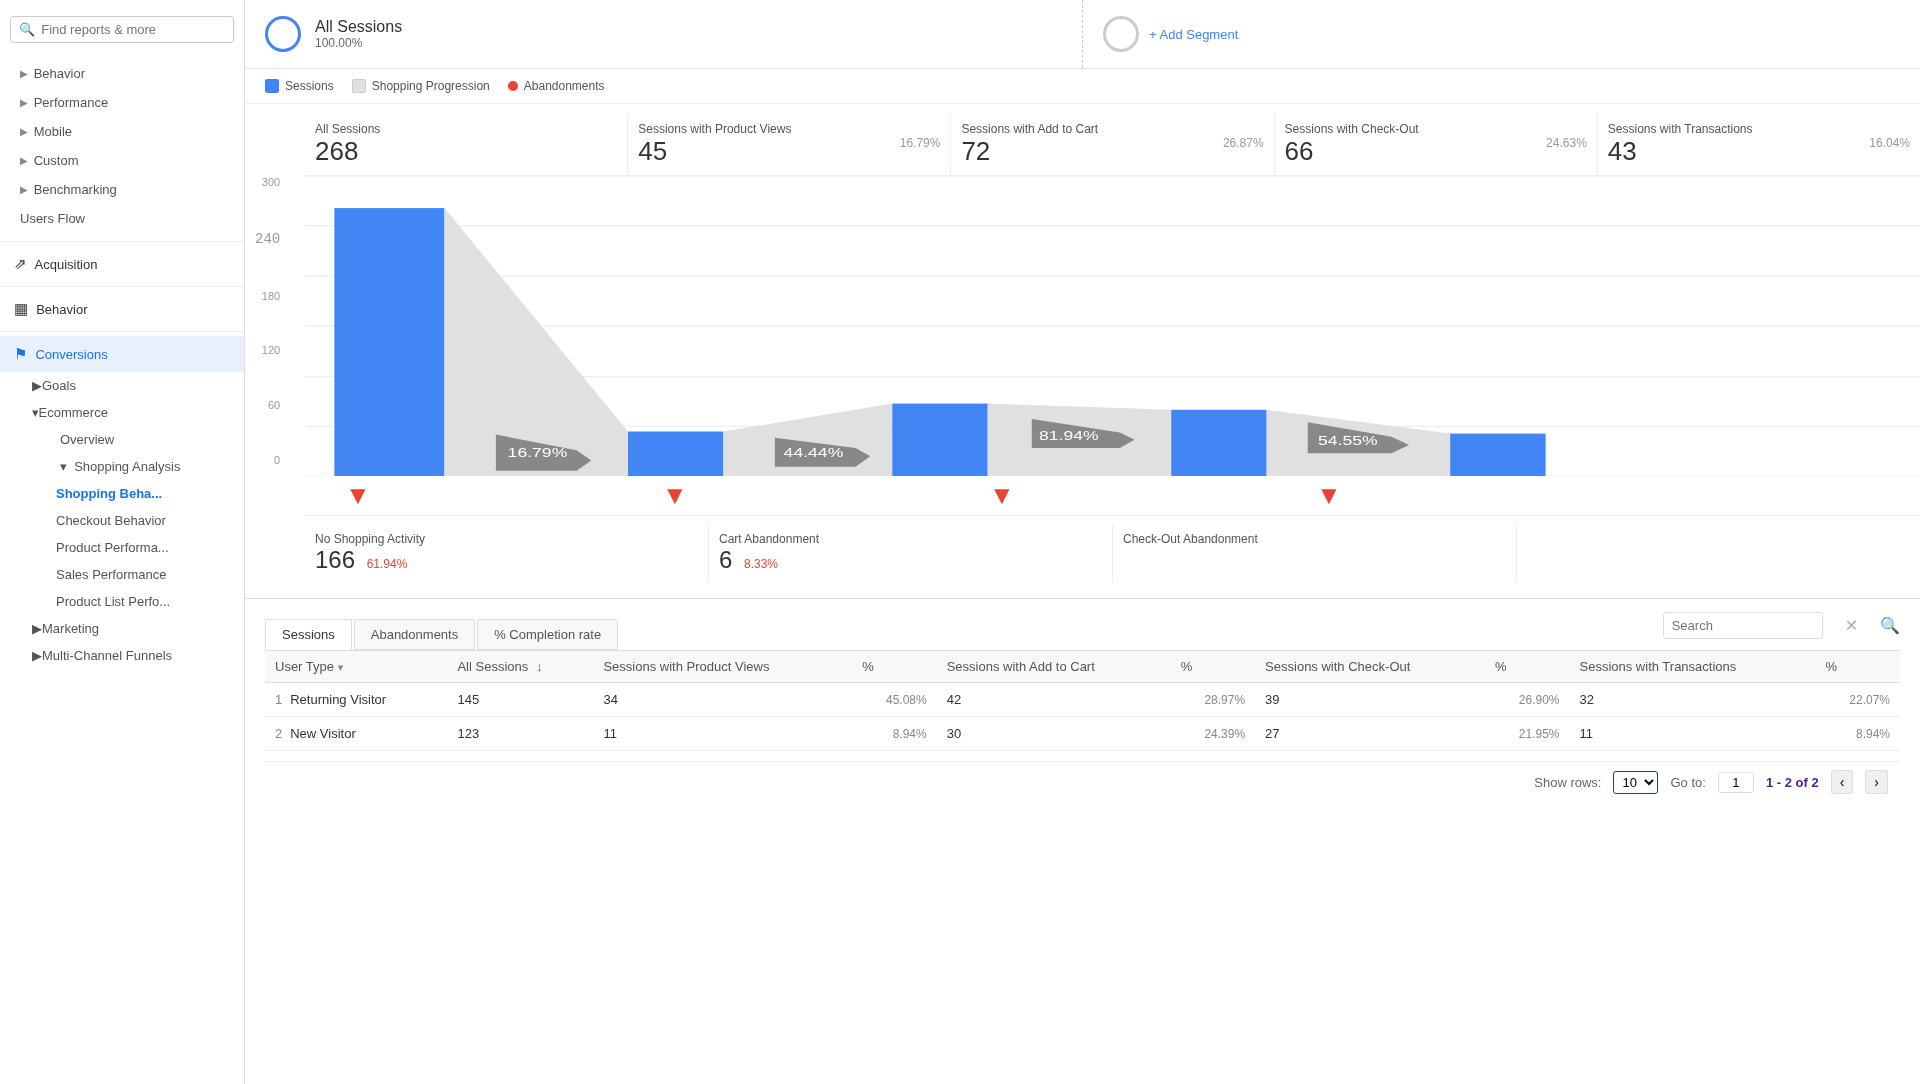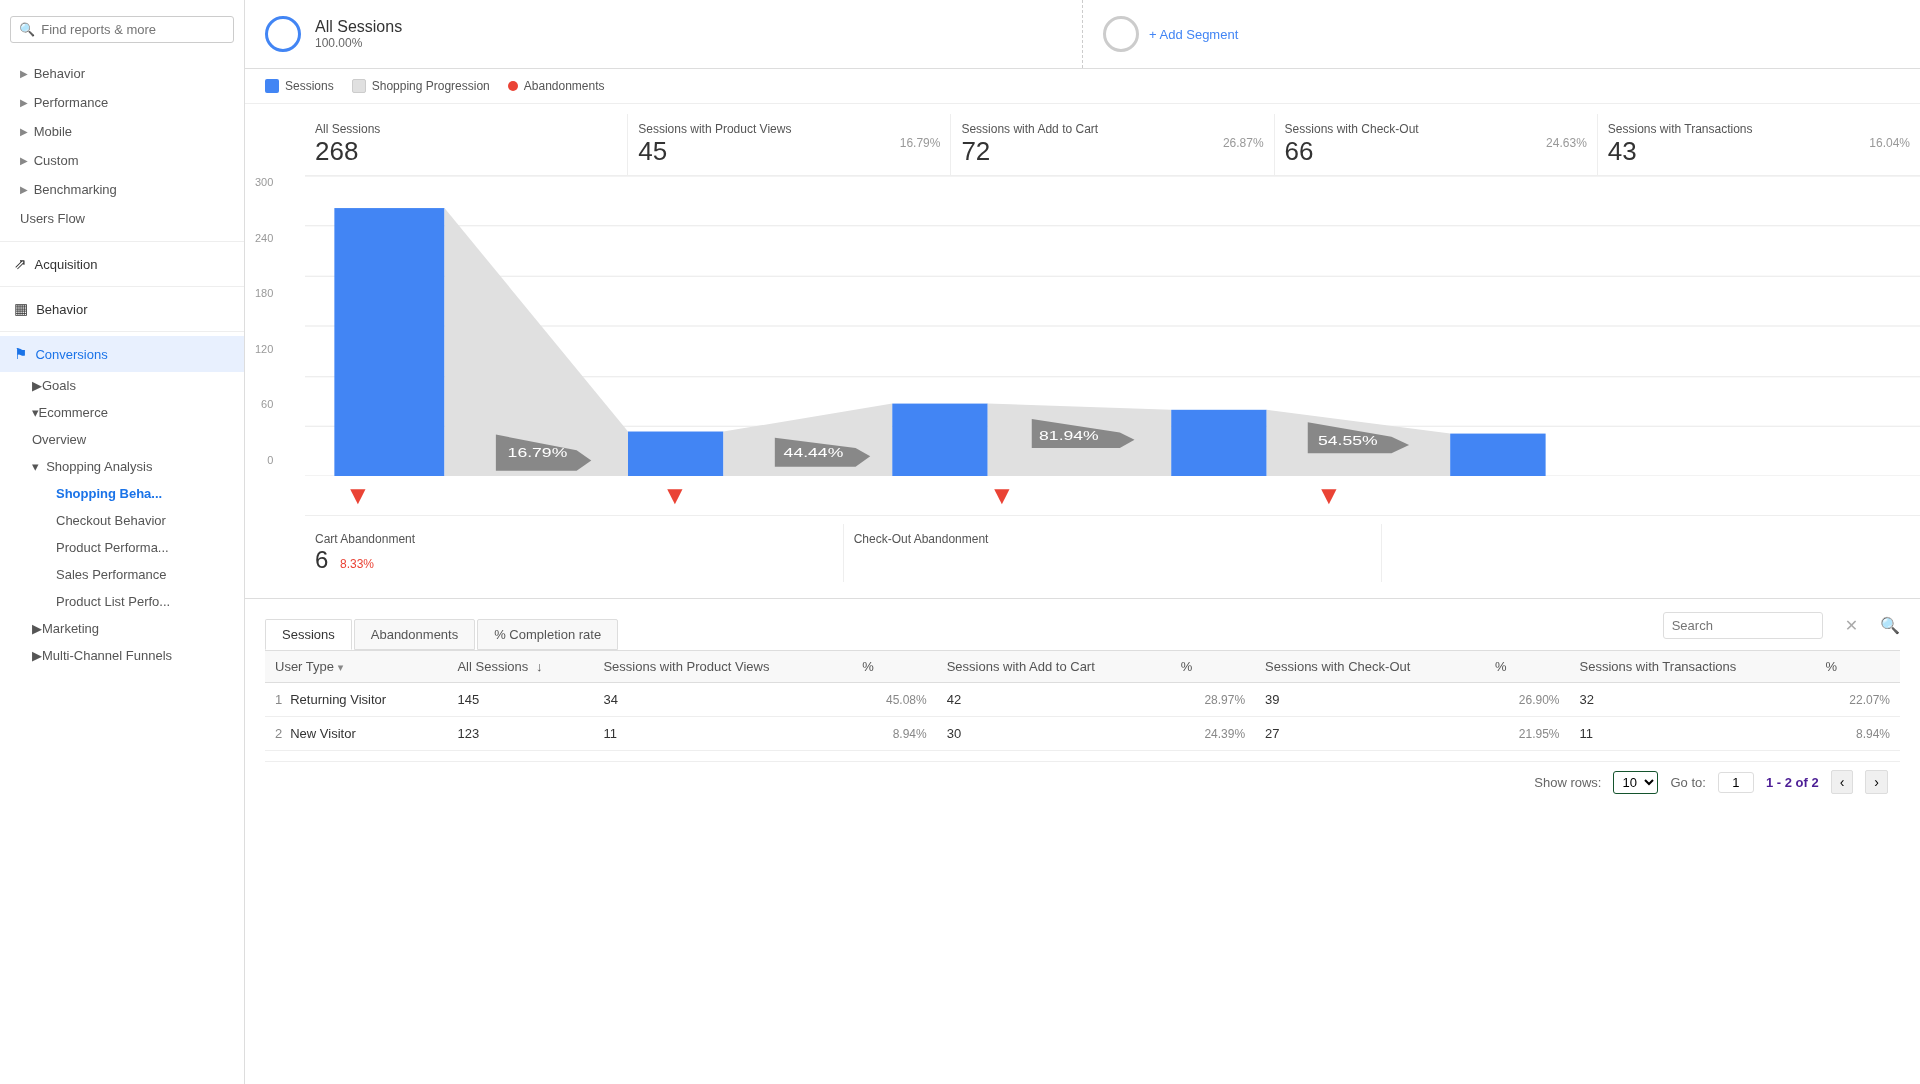--- a/index.html
+++ b/index.html
@@ -52,21 +52,21 @@
     .sidebar-divider { border-top: 1px solid #eee; margin: 4px 0; }
     .sub-item {
       padding: 6px 14px 6px 32px;
       cursor: pointer;
       color: #555;
       font-size: 13px;
       display: flex;
       align-items: center;
     }
     .sub-sub-item {
-      padding: 6px 14px 6px 32px;
+      padding: 6px 14px 6px 60px;
       cursor: pointer;
       color: #555;
       font-size: 13px;
     }
     .sub-sub-item.active-page { font-weight: bold; color: #1a73e8; }
 
     
     #main {
       flex: 1;
       background: #fff;
@@ -414,21 +414,21 @@
           <span class="col-header-value">43</span>
           <span class="col-header-pct" style="color:#999;">16.04%</span>
         </div>
       </div>
     </div>
 
     <div style="position:relative; height:300px; margin-left:60px;">
 
       <div style="position:absolute; left:-50px; top:0; bottom:0; display:flex; flex-direction:column; justify-content:space-between; align-items:flex-end; padding-bottom:10px;">
         <span style="font-size:11px; color:#999;">300</span>
-        <span style="font-size:11px; color:#999;">240</span>
+        <span style="font-size:14px; color:#999;font-family:Liberation Mono, monospace;">240</span>
         <span style="font-size:11px; color:#999;">180</span>
         <span style="font-size:11px; color:#999;">120</span>
         <span style="font-size:11px; color:#999;">60</span>
         <span style="font-size:11px; color:#999;">0</span>
       </div>
 
       <svg width="100%" height="100%" viewBox="0 0 1100 290" preserveAspectRatio="none" style="position:absolute; left:0; top:0;">
 
         <line x1="0" y1="0" x2="1100" y2="0" stroke="#e8e8e8" stroke-width="1"></line>
         <line x1="0" y1="48" x2="1100" y2="48" stroke="#e8e8e8" stroke-width="1"></line>
@@ -480,20 +480,27 @@
       <div style="flex:1; min-width:180px; padding:4px 10px; display:flex; align-items:center;">
         <span style="color:#ea4335; font-size:26px; margin-left:20px;">▼</span>
       </div>
       <div style="flex:1; min-width:180px; padding:4px 10px; display:flex; align-items:center;">
         <span style="color:#ea4335; font-size:26px; margin-left:20px;">▼</span>
       </div>
       <div style="flex:1; min-width:180px;"></div>
     </div>
 
     <div style="display:flex; margin-left:60px; border-top:1px solid #eee; padding-top:8px;">
+      <div class="abandon-col">
+        <div class="abandon-label">No Shopping Activity</div>
+        <div>
+          <span class="abandon-value">166</span>
+          <span class="abandon-pct">61.94%</span>
+        </div>
+      </div>
       <div class="abandon-col">
         <div class="abandon-label">Cart Abandonment</div>
         <div>
           <span class="abandon-value">6</span>
           <span class="abandon-pct">8.33%</span>
         </div>
       </div>
       <div class="abandon-col">
         <div class="abandon-label">Check-Out Abandonment</div>
       </div>

